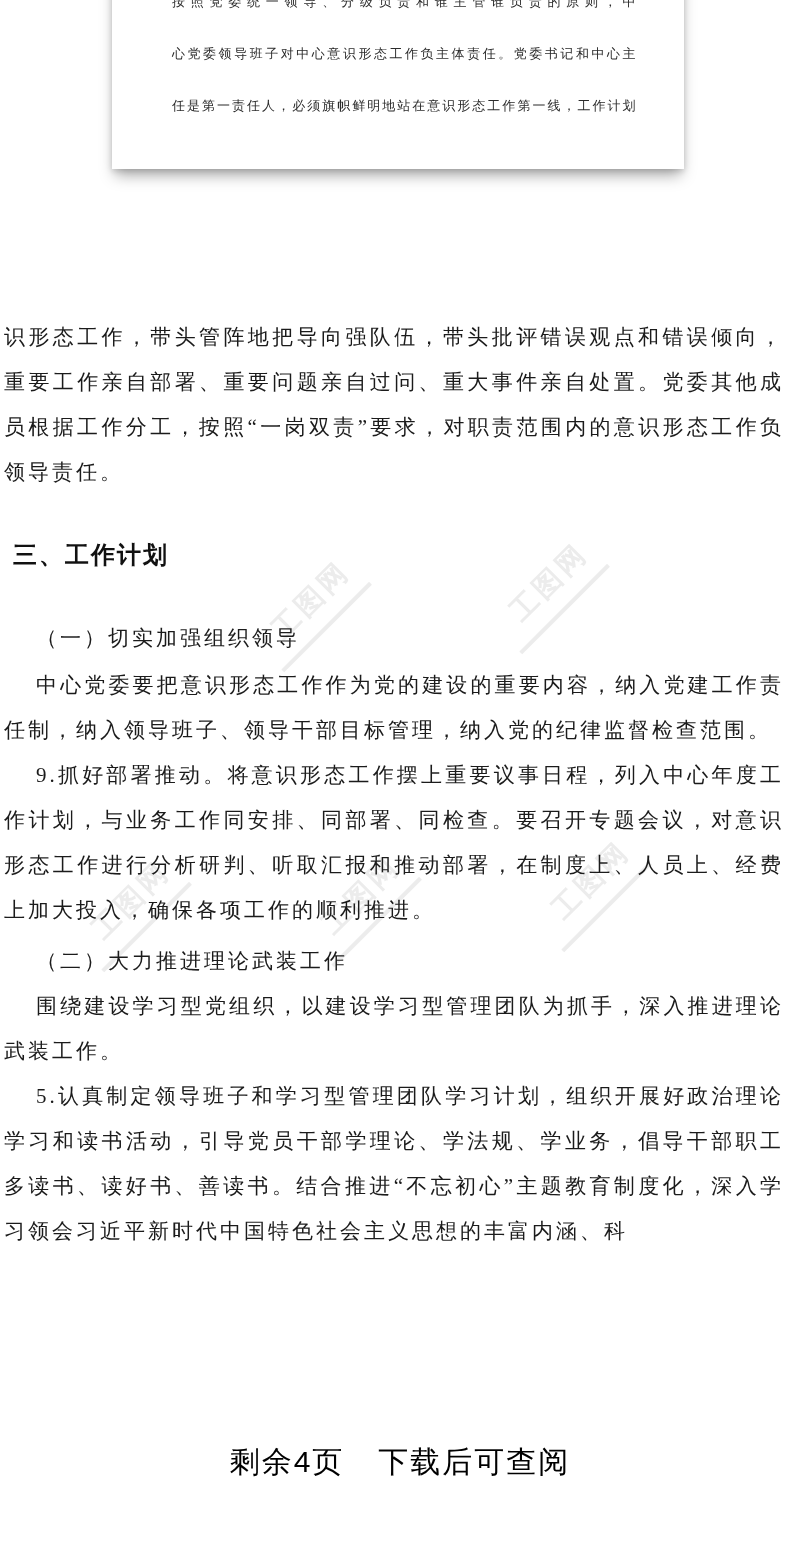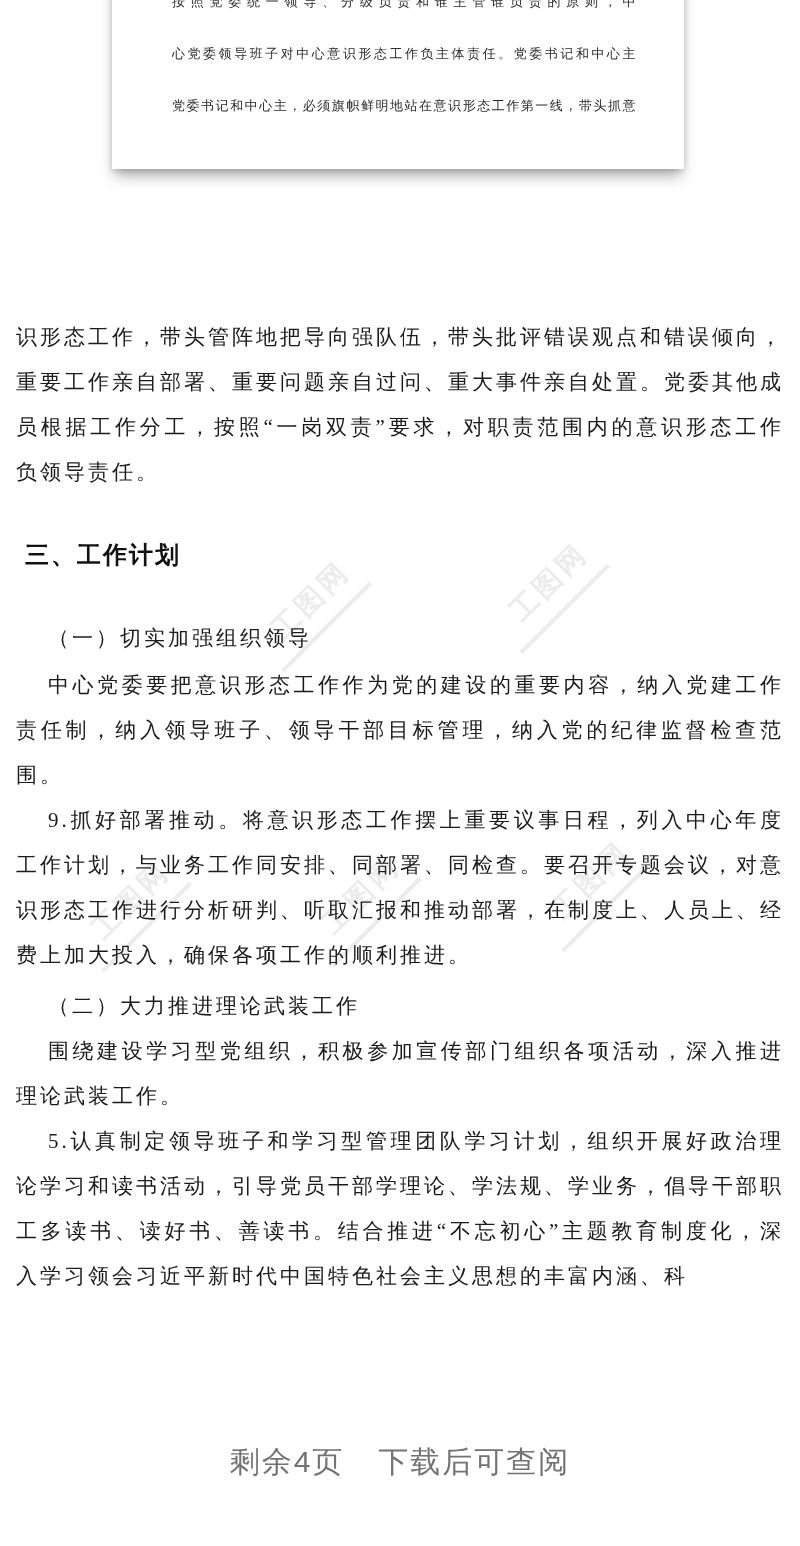--- a/index.html
+++ b/index.html
@@ -45,21 +45,21 @@
     line-height:40px;
     letter-spacing:0.5px;
     color:#2b2b2b;
     text-align:justify;
     text-align-last:justify;
   }
 
   
   .doc-body{
     position:absolute;
-    left:16px;right:16px;top:315px;
+    left:4px;right:16px;top:315px;
     color:#1b1b1b;
   }
   .para{
     margin:0;
     font-size:21px;
     line-height:45px;
     letter-spacing:3px;
     text-align:justify;
     text-indent:32px;
   }
@@ -78,21 +78,21 @@
   }
 
   
   .footer{
     position:absolute;
     left:0;top:1442px;width:100%;
     text-align:center;
     font-family:"Liberation Sans","DejaVu Sans",sans-serif;
     font-size:30px;
     letter-spacing:2px;
-    color:#737373;
+    color:#000000;
   }
   .footer .hint{margin-left:34px;}
 </style>
 </head>
 <body>
 
 <div class="canvas">
 
   <div class="watermark-layer">
     <div class="wm" style="left:235px;top:580px;">
@@ -109,32 +109,32 @@
     </div>
     <div class="wm" style="left:515px;top:860px;">
       <span class="wm-text">工图网</span>
     </div>
   </div>
 
   <div class="page-card">
     <div class="card-text">
       <p class="card-line">按照党委统一领导、分级负责和谁主管谁负责的原则，中</p>
       <p class="card-line">心党委领导班子对中心意识形态工作负主体责任。党委书记和中心主</p>
-      <p class="card-line">党委书记和中心主，必须旗帜鲜明地站在意识形态工作第一线，带头抓意</p>
+      <p class="card-line">任是第一责任人，必须旗帜鲜明地站在意识形态工作第一线，工作计划</p>
     </div>
   </div>
 
   <div class="doc-body">
     <p class="para noindent">识形态工作，带头管阵地把导向强队伍，带头批评错误观点和错误倾向，重要工作亲自部署、重要问题亲自过问、重大事件亲自处置。党委其他成员根据工作分工，按照“一岗双责”要求，对职责范围内的意识形态工作负领导责任。</p>
     <h2 class="sec">三、工作计划</h2>
     <p class="para">（一）切实加强组织领导</p>
     <p class="para tight">中心党委要把意识形态工作作为党的建设的重要内容，纳入党建工作责任制，纳入领导班子、领导干部目标管理，纳入党的纪律监督检查范围。</p>
     <p class="para">9.抓好部署推动。将意识形态工作摆上重要议事日程，列入中心年度工作计划，与业务工作同安排、同部署、同检查。要召开专题会议，对意识形态工作进行分析研判、听取汇报和推动部署，在制度上、人员上、经费上加大投入，确保各项工作的顺利推进。</p>
     <p class="para tight6">（二）大力推进理论武装工作</p>
-    <p class="para">围绕建设学习型党组织，积极参加宣传部门组织各项活动，深入推进理论武装工作。</p>
+    <p class="para">围绕建设学习型党组织，以建设学习型管理团队为抓手，深入推进理论武装工作。</p>
     <p class="para">5.认真制定领导班子和学习型管理团队学习计划，组织开展好政治理论学习和读书活动，引导党员干部学理论、学法规、学业务，倡导干部职工多读书、读好书、善读书。结合推进“不忘初心”主题教育制度化，深入学习领会习近平新时代中国特色社会主义思想的丰富内涵、科</p>
   </div>
 
   <div class="footer">
     <span>剩余4页</span><span class="hint">下载后可查阅</span>
   </div>
 
 </div>
 
 </body></html>

